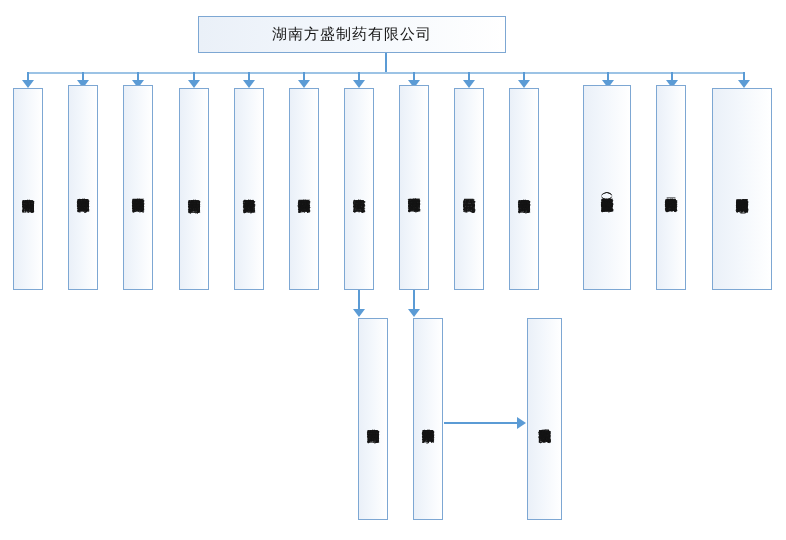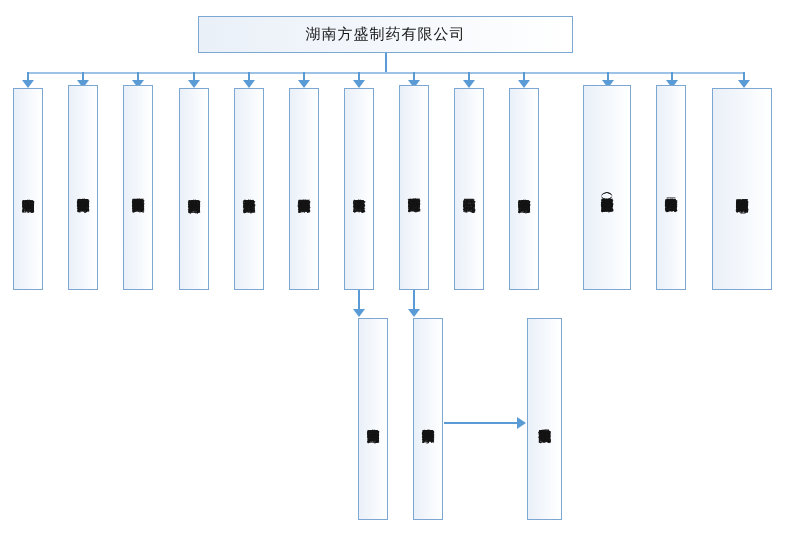--- a/index.html
+++ b/index.html
@@ -89,21 +89,21 @@
     border-top: 6px solid transparent;
     border-bottom: 6px solid transparent;
     border-left: 9px solid #5b9bd5;
   }
 </style>
 </head>
 <body>
 
 <div id="chart-canvas">
 
-  <div class="node node-root" style="left:198px; top:16px; width:375px; height:37px;">
+  <div class="node node-root" style="left:198px; top:16px; width:308px; height:37px;">
     <span class="label">湖南方盛制药有限公司</span>
   </div>
 
   <div class="conn conn-v" style="left:385px; top:53px; height:20px;"></div>
 
   <div class="bus" style="left:28px; top:72px; width:716px;"></div>
 
   <div class="conn conn-v" style="left:27px; top:72px; height:10px;"></div>
   <div class="arrow-down" style="left:22px; top:80px;"></div>
 

